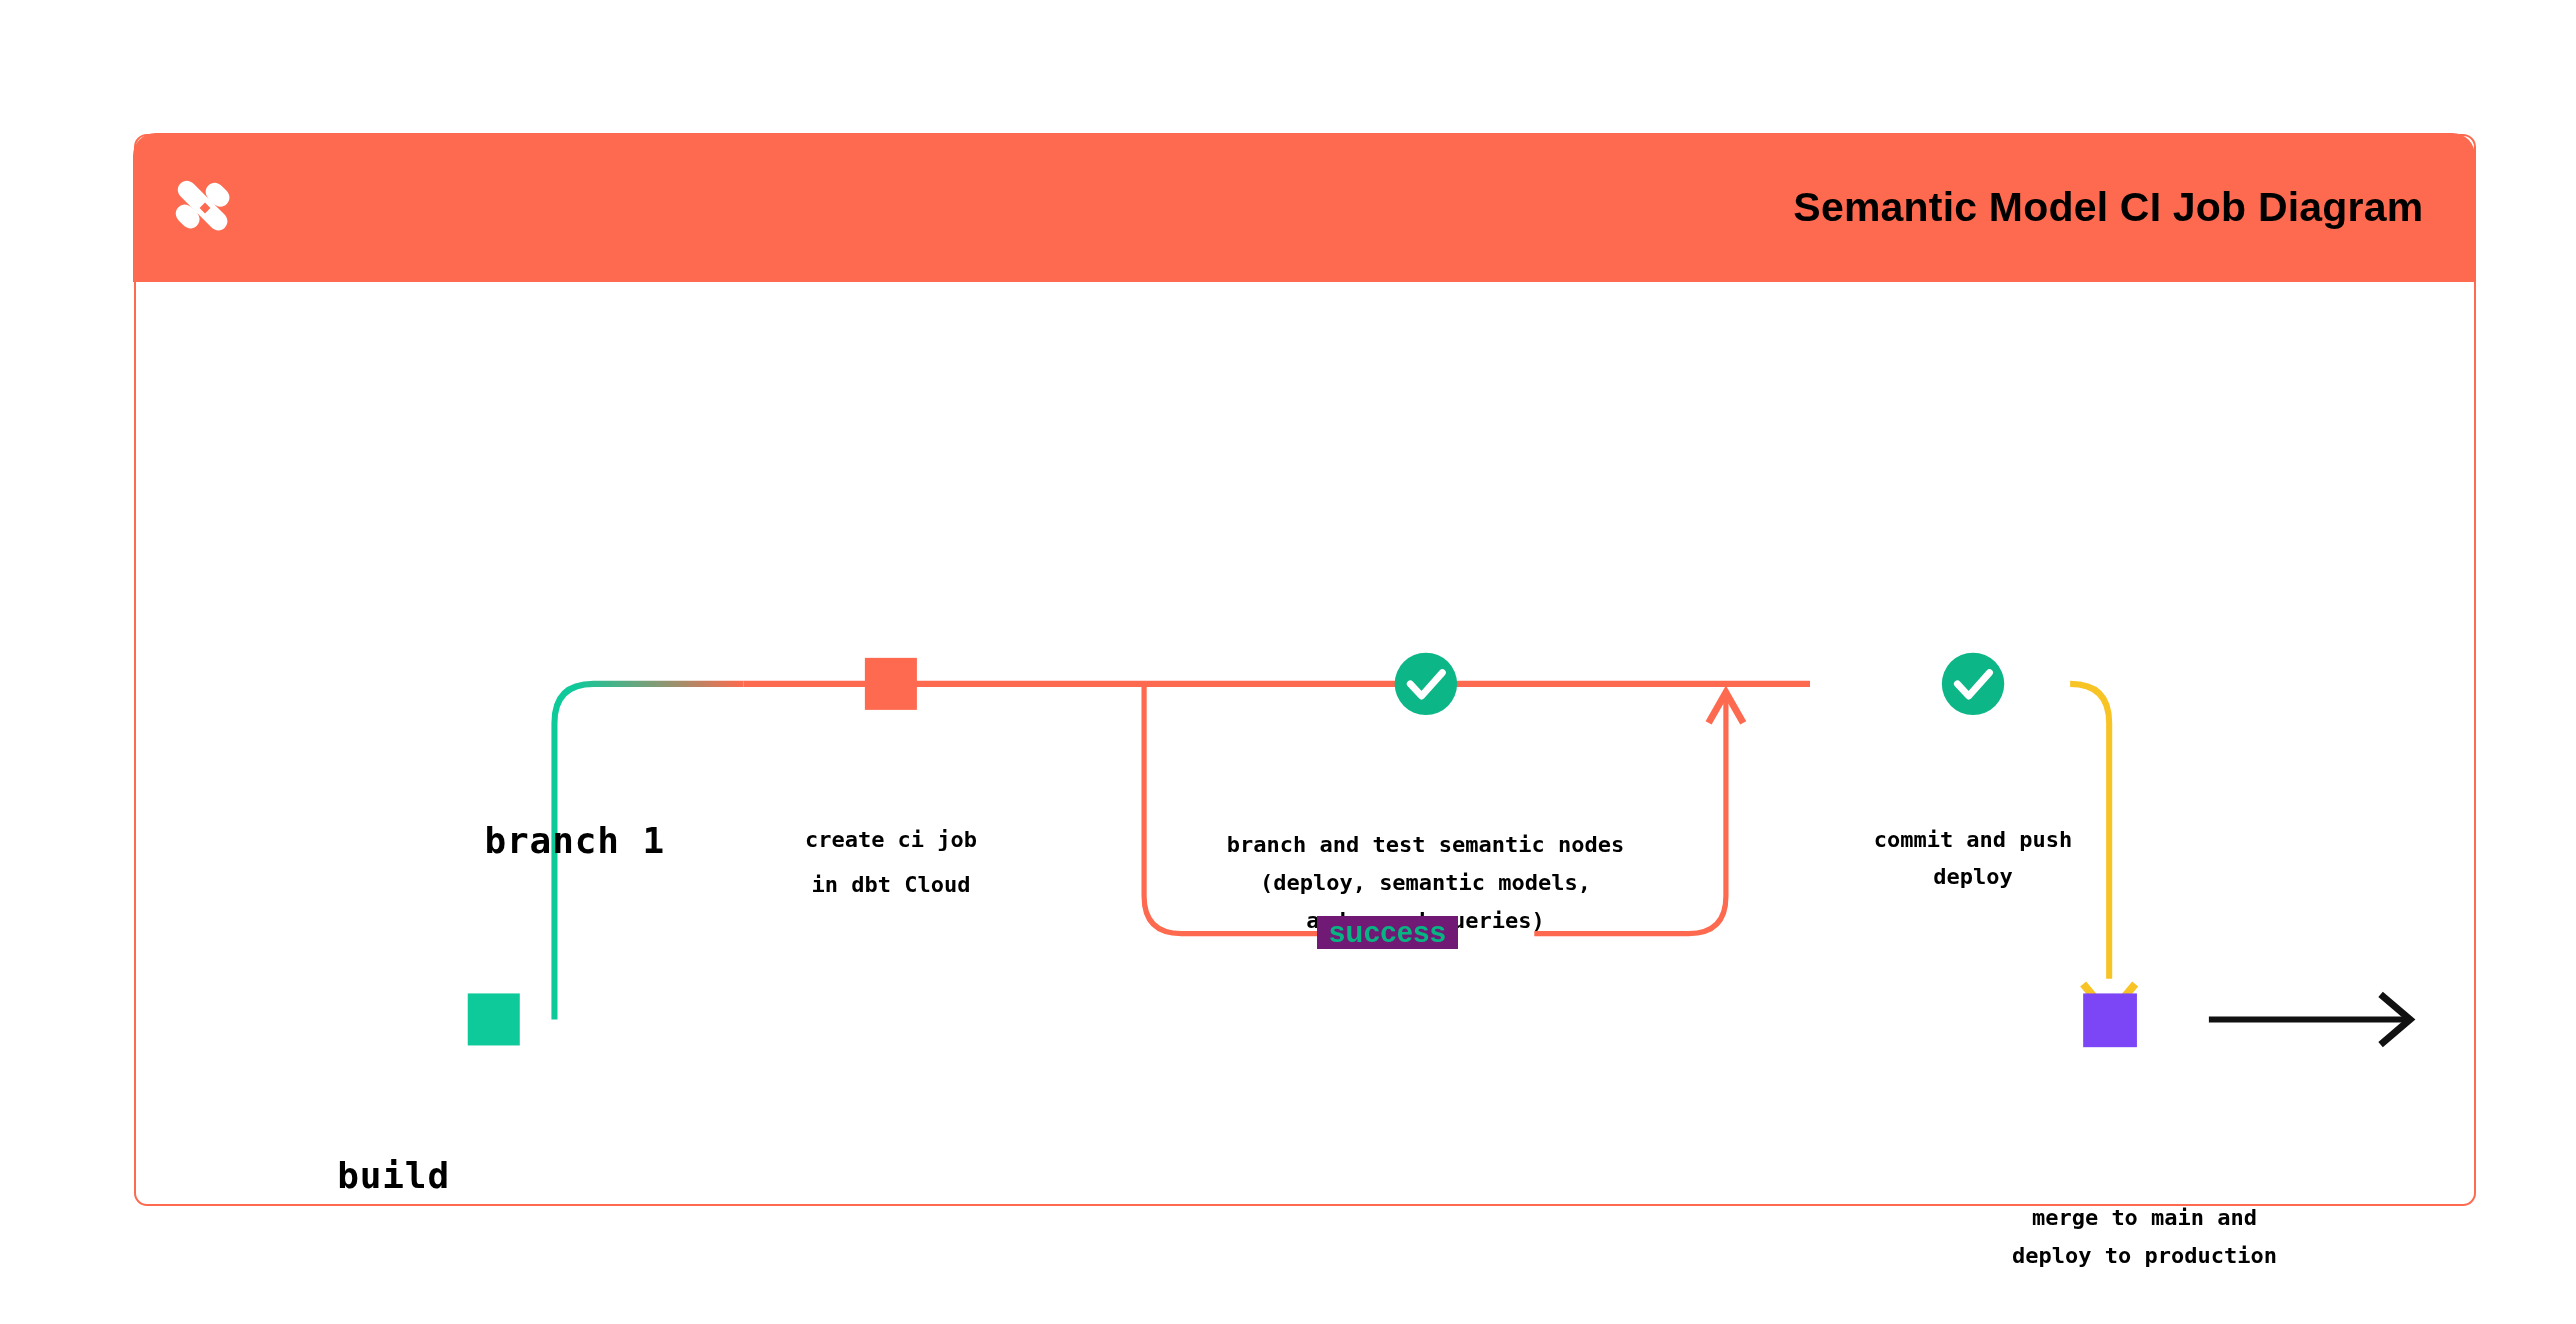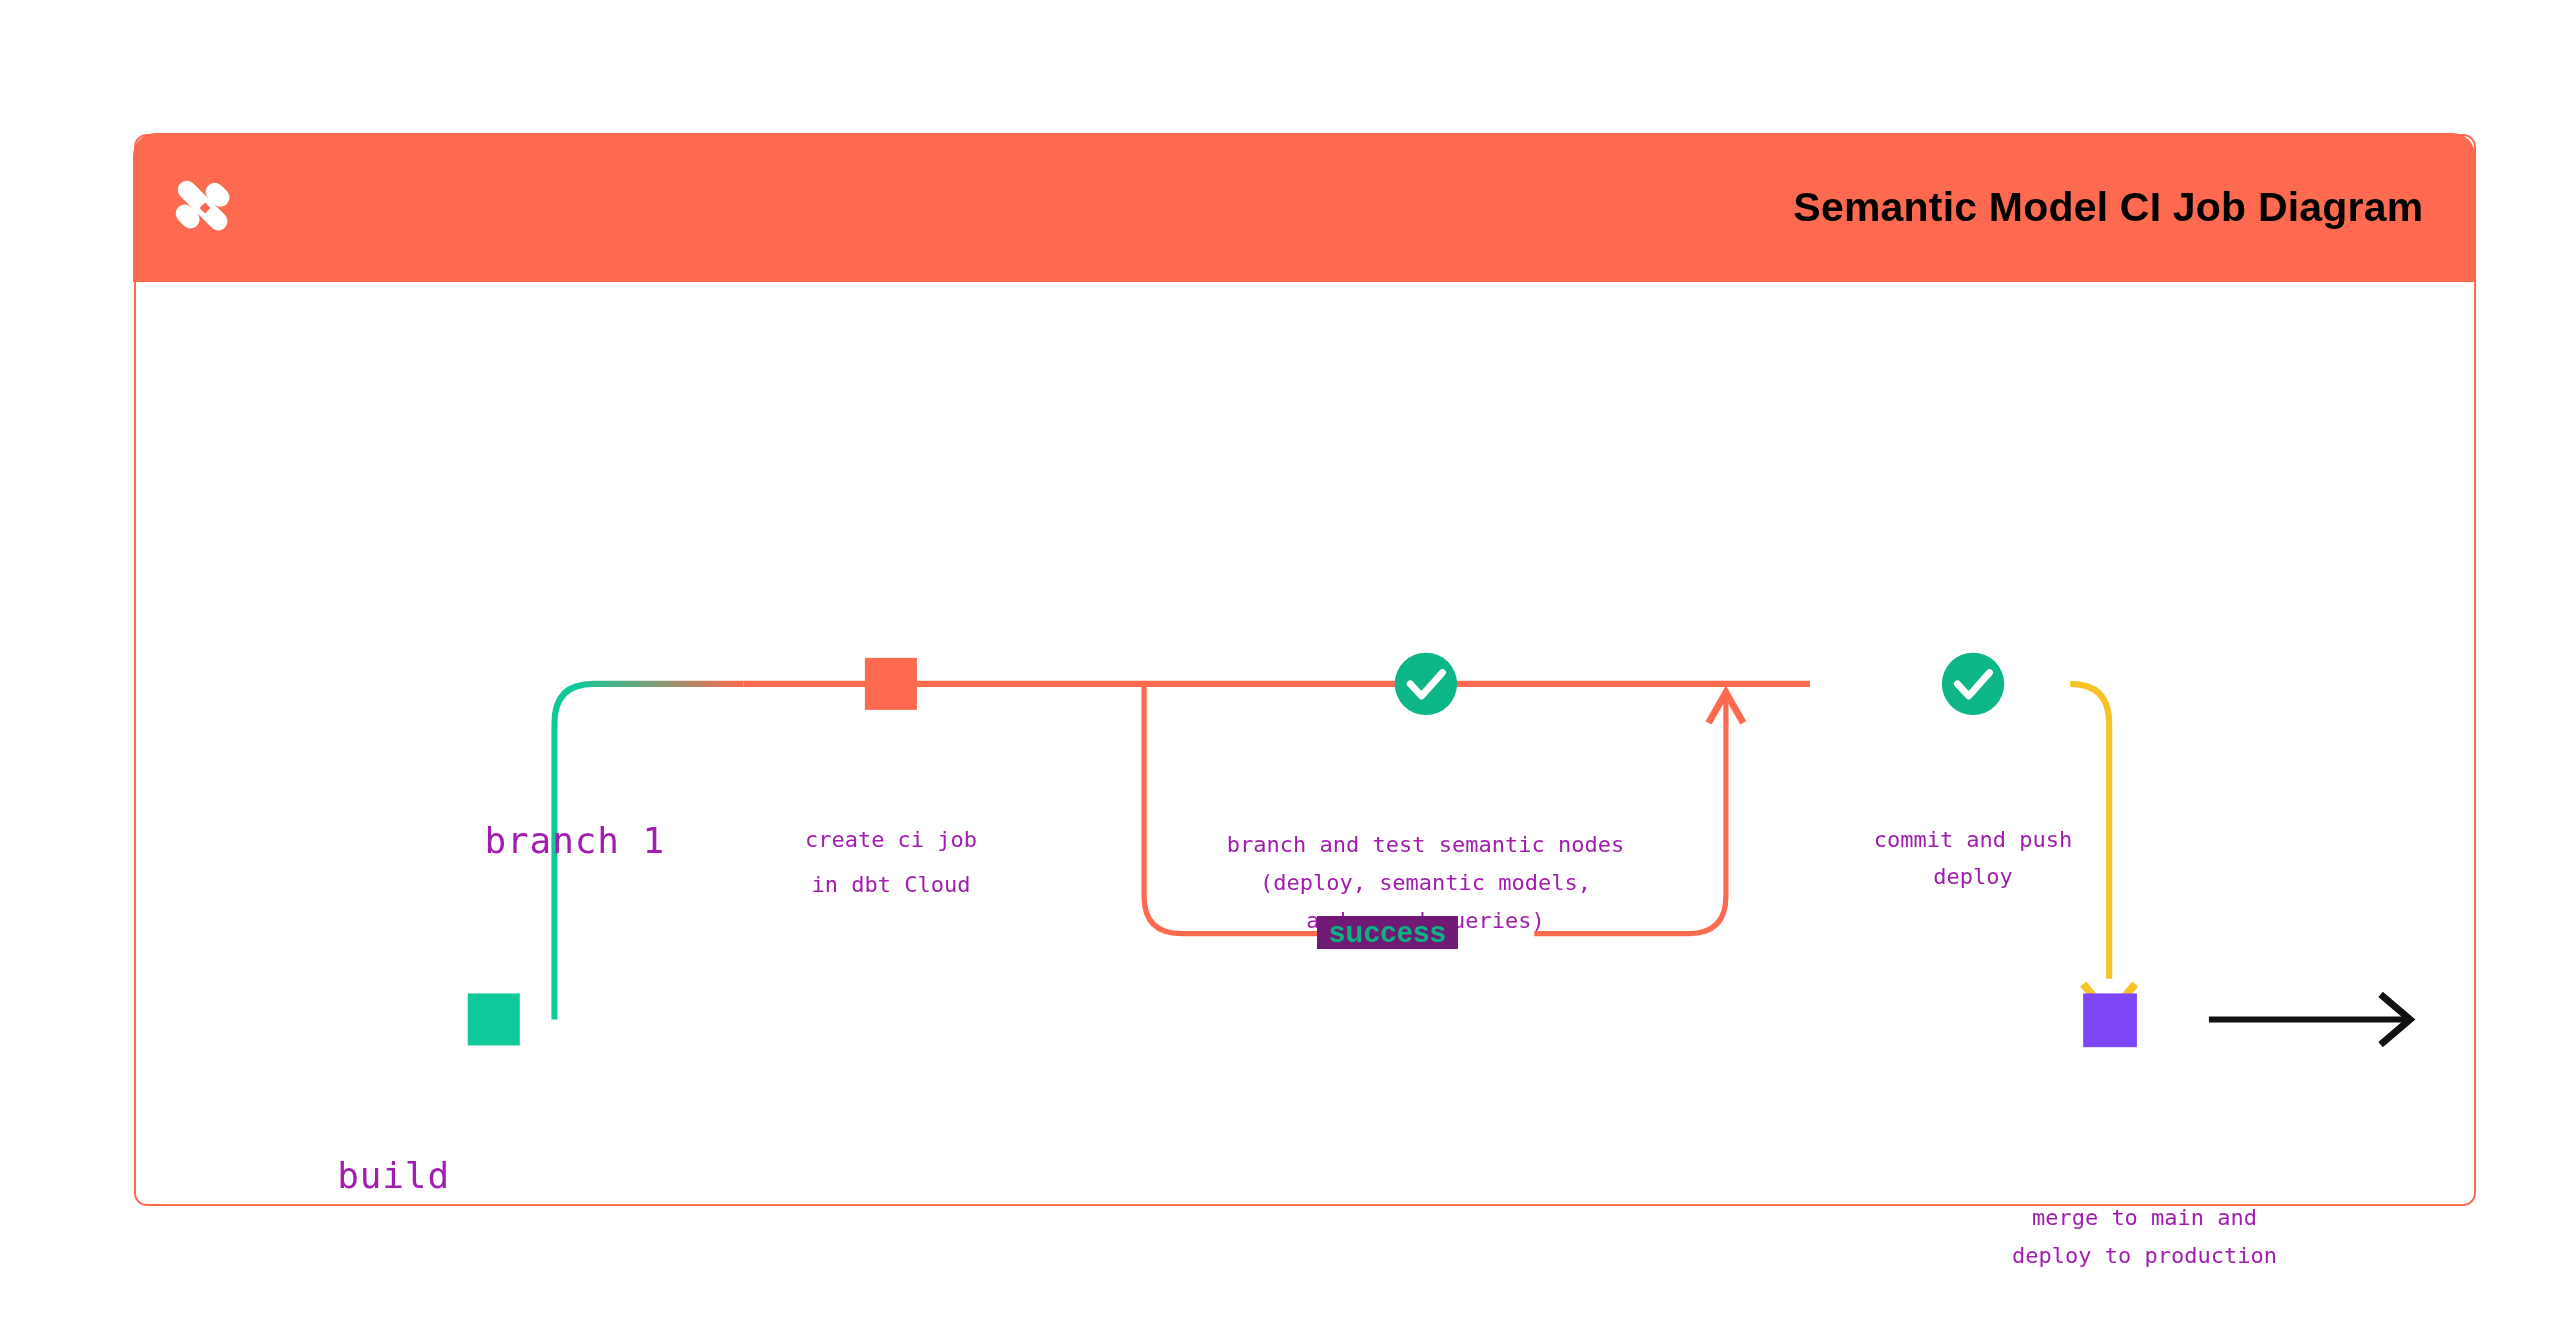--- a/index.html
+++ b/index.html
@@ -66,23 +66,23 @@
     left: 0;
     top: 149px;
     width: 2337px;
     height: 920px;
   }
   .canvas svg { display: block; }
 
   
   .lbl {
     position: absolute;
-    color: #a21caf;
+    color: #000000;
     font-family: "DejaVu Sans Mono", monospace;
-    font-weight: 400;
+    font-weight: 700;
     text-align: center;
     line-height: 1.35;
     white-space: pre;
   }
   .lane-label {
     font-size: 36px;
     letter-spacing: 0.9px;
     text-align: right;
     white-space: nowrap;
   }

